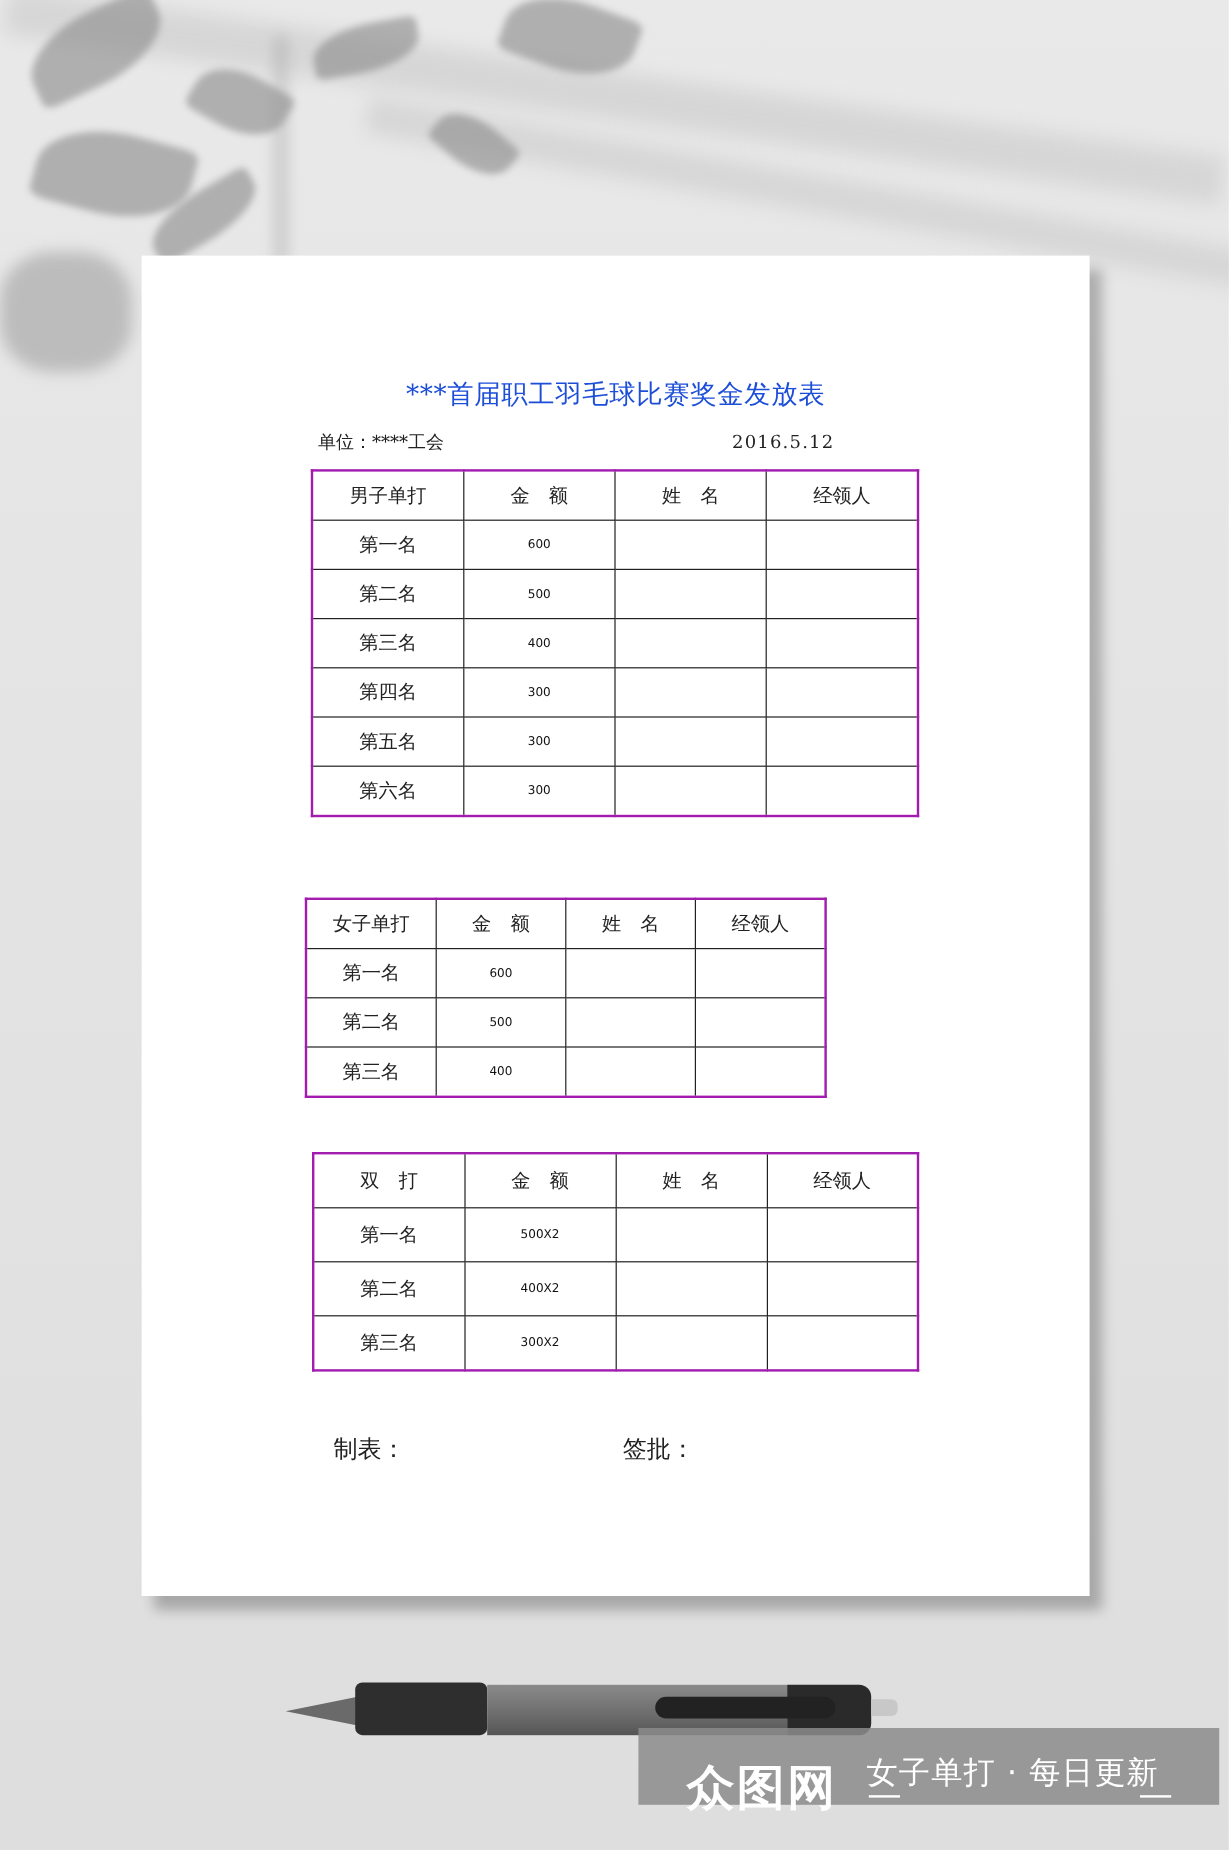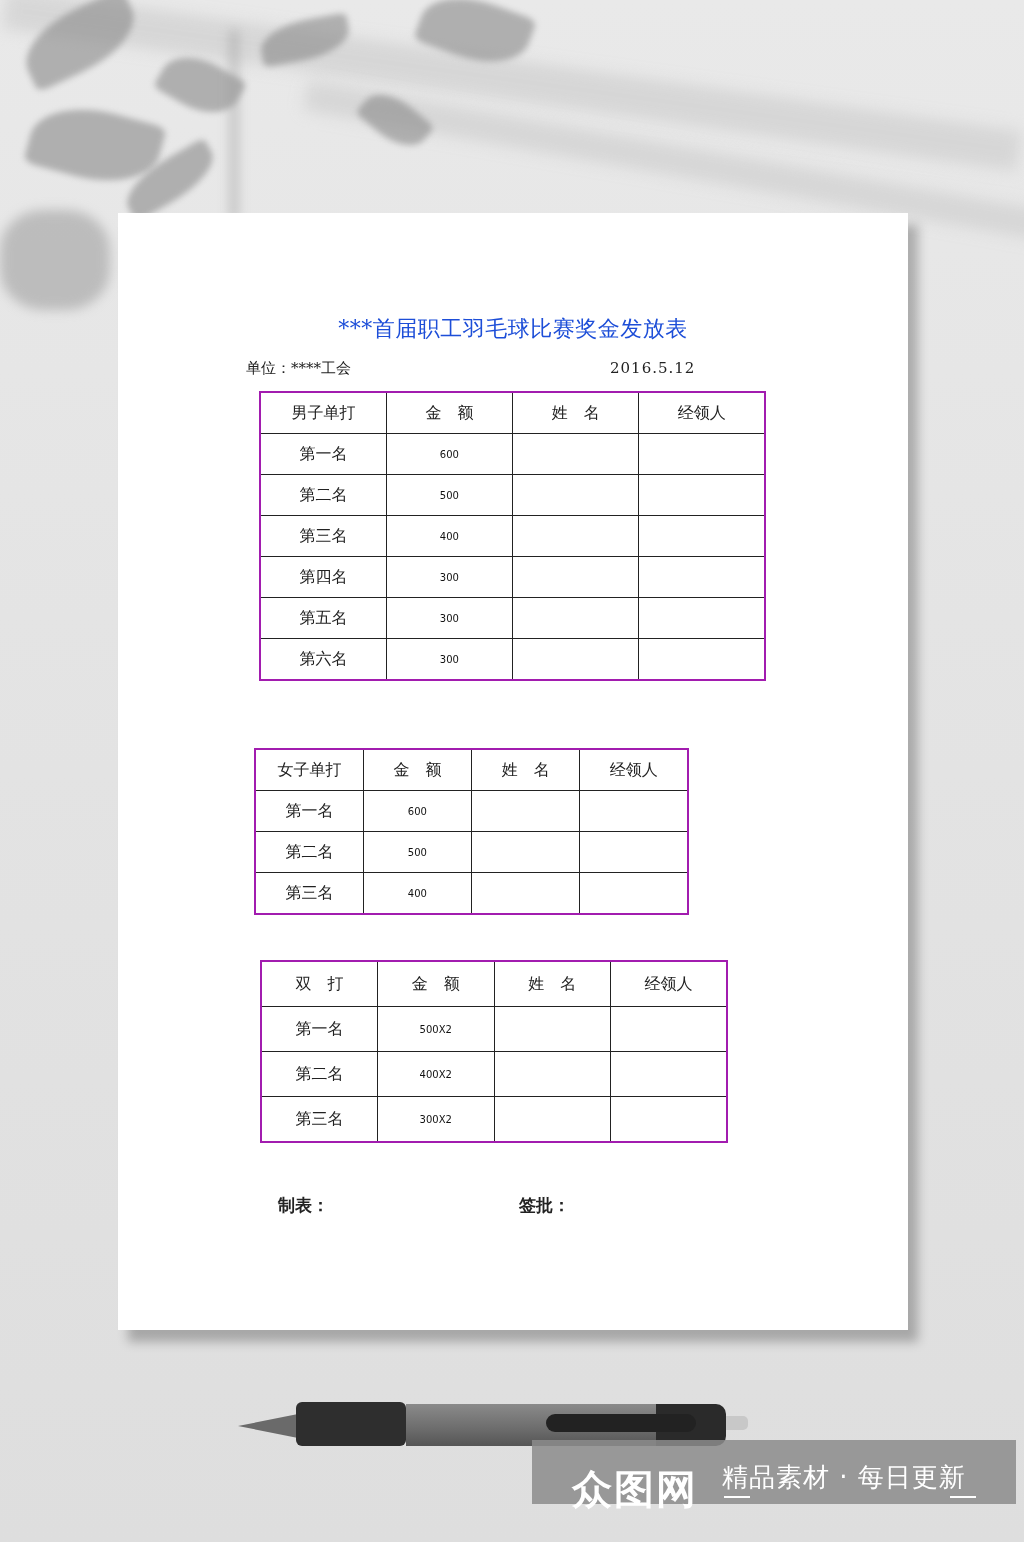--- a/index.html
+++ b/index.html
@@ -16,42 +16,42 @@
   .paper {
     position:absolute; left:118px; top:213px; width:790px; height:1117px;
     background:#fff;
     box-shadow: 10px 12px 10px rgba(0,0,0,.25);
   }
   .title {
     position:absolute; left:0; right:0; top:101px; text-align:center;
     font-size:22px; letter-spacing:0.5px; color:#1d4ed8;
   }
   .meta-row { position:absolute; top:146px; font-size:15px; color:#222; }
-  .unit { left:128px; }
+  .unit { left:147px; }
   .date { left:492px; letter-spacing:1px; }
 
   table.award {
     position:absolute; border-collapse:collapse; table-layout:fixed;
     border:2px solid #a21caf;
   }
   table.award td {
     border:1.5px solid #222; text-align:center; vertical-align:middle;
     font-size:16px; color:#222; padding:0;
   }
   table.award td.num { font-family:"DejaVu Sans", "Liberation Sans", sans-serif; font-size:10px; color:#111; }
   table.award tr.head td { letter-spacing:0; }
 
   #t1 { left:141px; top:178px; width:507px; }
   #t1 td { height:40px; }
   #t2 { left:136px; top:535px; width:435px; }
   #t2 td { height:40px; }
-  #t3 { left:142px; top:747px; width:468px; }
+  #t3 { left:142px; top:747px; width:506px; }
   #t3 td { height:44px; }
 
-  .sign { position:absolute; top:981px; font-size:17px; color:#222;font-weight:bold; }
+  .sign { position:absolute; top:981px; font-size:20px; color:#222; }
   .sign.left { left:160px; }
   .sign.right { left:401px; }
 
   
   .pen { position:absolute; left:238px; top:1398px; width:520px; height:56px; }
   .pen .tip { position:absolute; left:0; top:16px; width:0; height:0;
     border-top:12px solid transparent; border-bottom:12px solid transparent; border-right:60px solid #6a6a6a; }
   .pen .grip { position:absolute; left:58px; top:4px; width:110px; height:44px; background:#2e2e2e; border-radius:6px; }
   .pen .body { position:absolute; left:168px; top:6px; width:250px; height:42px; background:linear-gradient(180deg,#8a8a8a,#6c6c6c 60%,#555); }
   .pen .cap { position:absolute; left:418px; top:6px; width:70px; height:42px; background:#2a2a2a; border-radius:0 10px 10px 0; }
@@ -217,16 +217,16 @@
   <div class="tip"></div>
   <div class="grip"></div>
   <div class="body"></div>
   <div class="cap"></div>
   <div class="clip"></div>
   <div class="click"></div>
 </div>
 
 <div class="wm">
   <div class="wm-logo">众图网</div>
-  <div class="wm-text">精品素材 · 每日更新</div>
+  <div class="wm-text">女子单打 · 每日更新</div>
   <div class="wm-line" style="left:192px;"></div>
   <div class="wm-line" style="left:418px;"></div>
 </div>
 
 </body></html>

